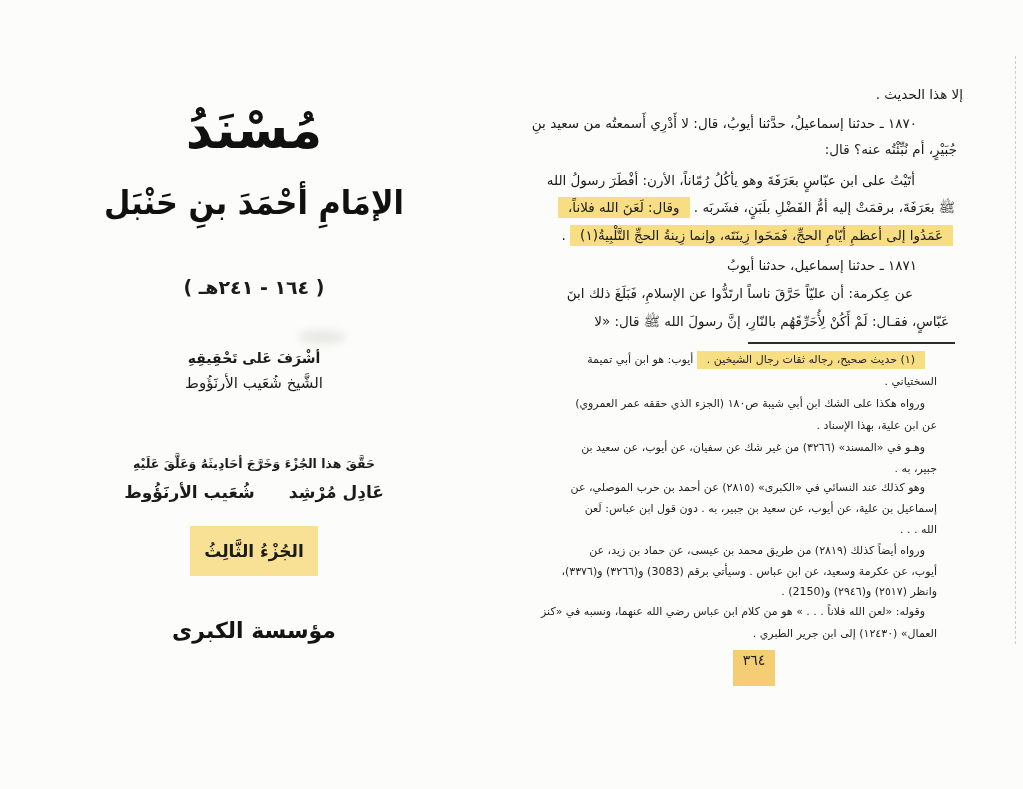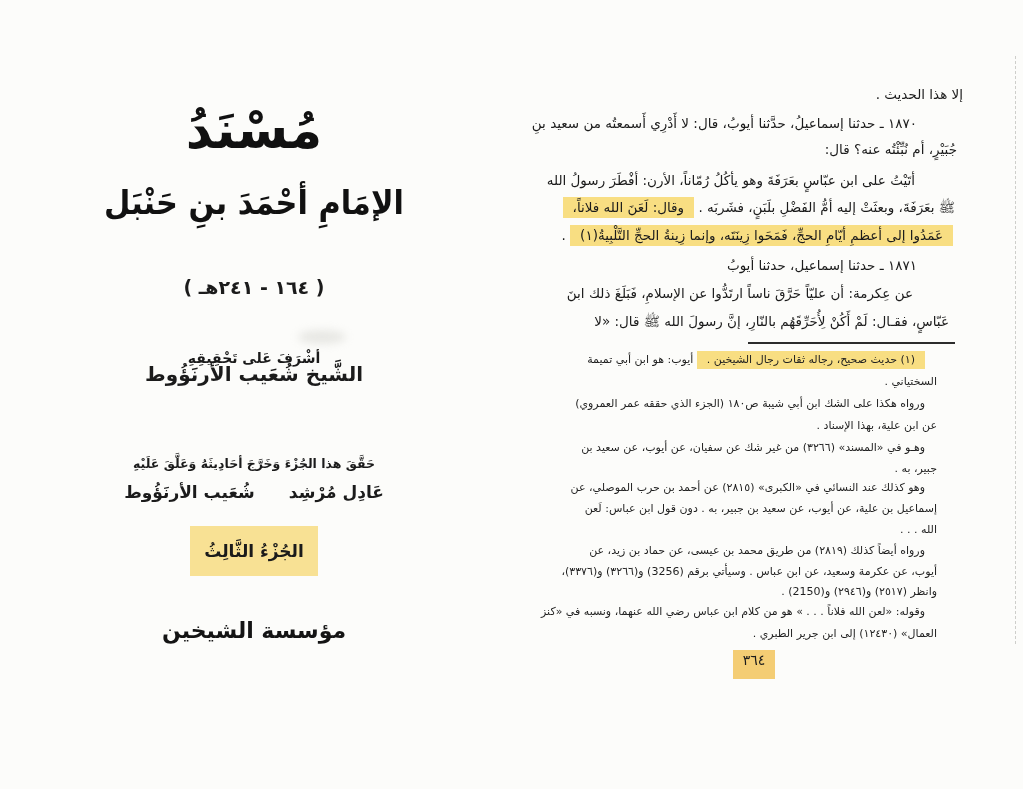--- a/index.html
+++ b/index.html
@@ -8,35 +8,35 @@
     background:#fcfcfa;overflow:hidden;
     font-family:"DejaVu Sans",sans-serif;color:#1b1b1b;
   }
   
   #left-page{position:absolute;left:88px;top:78px;width:332px;direction:rtl;text-align:center;}
   .lp{position:absolute;left:0;right:0;white-space:nowrap;}
   #title-top{top:22px;font-size:52px;font-weight:bold;color:#111;}
   #title-main{top:105px;font-size:33px;font-weight:bold;color:#111;transform:scaleX(.92);}
   #title-dates{top:198px;font-size:19px;font-weight:bold;}
   #sup-label{top:272px;font-size:14px;font-weight:bold;}
-  #supervisor{top:284px;font-size:20px;font-weight:bold;}
+  #supervisor{top:296px;font-size:15px;font-weight:normal;}
   #edited-label{top:378px;font-size:12.5px;font-weight:bold;}
   #editors-row{top:404px;font-size:17px;font-weight:bold;display:flex;justify-content:center;gap:34px;}
   #volume-wrap{top:448px;}
   #volume-badge{display:inline-block;background:#f8e194;padding:15px 14px;font-size:17px;font-weight:bold;}
   #publisher{top:540px;font-size:22px;font-weight:bold;color:#141414;}
   #scan-smudge{position:absolute;left:210px;top:252px;width:48px;height:14px;background:#cfcfc9;opacity:.45;filter:blur(4px);border-radius:50%;}
   
   #right-main{position:absolute;left:558px;top:75px;width:407px;direction:rtl;font-size:13.5px;line-height:1.55;}
   #right-foot{position:absolute;left:560px;top:350px;width:377px;direction:rtl;font-size:11px;line-height:1.5;color:#1f1f1f;}
   .ln{position:absolute;white-space:nowrap;}
   .hl{background:#f8de82;padding:2px 10px 3px;}
   #fn-sep{position:absolute;top:267px;right:10px;width:207px;border-top:2px solid #2c2c2c;}
   #page-number{
-    position:absolute;left:733px;top:650px;width:42px;height:29px;
+    position:absolute;left:733px;top:650px;width:42px;height:36px;
     background:#f4cd74;text-align:center;font-size:14px;line-height:21px;
     font-family:"DejaVu Sans",sans-serif;direction:rtl;
   }
   #scan-edge-line{position:absolute;left:1015px;top:56px;height:588px;width:0;border-right:1px dashed #c6c6c2;opacity:.85;}
 </style>
 </head>
 <body>
 
 <div id="canvas">
 
@@ -48,30 +48,30 @@
     <div class="lp" id="sup-label">أشْرَفَ عَلى تَحْقِيقِهِ</div>
     <div class="lp" id="supervisor">الشَّيخ شُعَيب الأرنَؤُوط</div>
     <div class="lp" id="edited-label">حَقَّقَ هذا الجُزْءَ وَخَرَّجَ أحَادِيثَهُ وَعَلَّقَ عَلَيْهِ</div>
     <div class="lp" id="editors-row">
       <span>عَادِل مُرْشِد</span>
       <span>شُعَيب الأرنَؤُوط</span>
     </div>
     <div class="lp" id="volume-wrap">
       <span id="volume-badge">الجُزْءُ الثَّالِثُ</span>
     </div>
-    <div class="lp" id="publisher">مؤسسة الشيخين</div>
+    <div class="lp" id="publisher">مؤسسة الكبرى</div>
   </div>
 
   <div id="right-main">
     <div class="ln" style="top:9px;right:2px;">إلا هذا الحديث .</div>
     <div class="ln" style="top:38px;right:48px;">١٨٧٠ ـ حدثنا إسماعيلُ، حدَّثنا أيوبُ، قال: لا أَدْرِي أَسمعتُه من سعيد بنِ</div>
     <div class="ln" style="top:64px;right:8px;">جُبَيْرٍ، أم نُبِّئْتُه عنه؟ قال:</div>
     <div class="ln" style="top:95px;right:50px;">أتَيْتُ على ابن عبّاسٍ بعَرَفَةَ وهو يأكُلُ رُمّاناً، الأرن: أفْطَرَ رسولُ الله</div>
     <div class="ln" style="top:122px;right:10px;">
-      <span>ﷺ بعَرَفَةَ، وبعثَتْ إليه أمُّ الفَضْلِ بلَبَنٍ، فشَربَه .</span>
+      <span>ﷺ بعَرَفَةَ، برقمَتْ إليه أمُّ الفَضْلِ بلَبَنٍ، فشَربَه .</span>
       <span class="hl">وقال: لَعَنَ الله فلاناً،</span>
     </div>
     <div class="ln" style="top:150px;right:12px;">
       <span class="hl">عَمَدُوا إلى أعظمِ أيّامِ الحجِّ، فَمَحَوا زِينَتَه، وإنما زِينةُ الحجِّ التَّلْبِيةُ(١)</span>
       <span>.</span>
     </div>
     <div class="ln" style="top:180px;right:48px;">١٨٧١ ـ حدثنا إسماعيل، حدثنا أيوبُ</div>
     <div class="ln" style="top:208px;right:52px;">عن عِكرمة: أن عليّاً حَرَّقَ ناساً ارتَدُّوا عن الإسلامِ، فَبَلَغَ ذلك ابنَ</div>
     <div class="ln" style="top:236px;right:16px;">عَبّاسٍ، فقـال: لَمْ أَكُنْ لِأُحَرِّقَهُم بالنّارِ، إنَّ رسولَ الله ﷺ قال: «لا</div>
     <div id="fn-sep"></div>
@@ -84,21 +84,21 @@
     </div>
     <div class="ln" style="top:24px;right:0;">السختياني .</div>
     <div class="ln" style="top:46px;right:12px;margin-left:20px;">ورواه هكذا على الشك ابن أبي شيبة ص١٨٠ (الجزء الذي حققه عمر العمروي)</div>
     <div class="ln" style="top:68px;right:0;">عن ابن علية، بهذا الإسناد .</div>
     <div class="ln" style="top:90px;right:12px;">وهـو في «المسند» (٣٢٦٦) من غير شك عن سفيان، عن أيوب، عن سعيد بن</div>
     <div class="ln" style="top:111px;right:0;">جبير، به .</div>
     <div class="ln" style="top:130px;right:12px;">وهو كذلك عند النسائي في «الكبرى» (٢٨١٥) عن أحمد بن حرب الموصلي، عن</div>
     <div class="ln" style="top:151px;right:0;">إسماعيل بن علية، عن أيوب، عن سعيد بن جبير، به . دون قول ابن عباس: لَعن</div>
     <div class="ln" style="top:172px;right:0;">الله . . .</div>
     <div class="ln" style="top:193px;right:12px;">ورواه أيضاً كذلك (٢٨١٩) من طريق محمد بن عيسى، عن حماد بن زيد، عن</div>
-    <div class="ln" style="top:214px;right:0;">أيوب، عن عكرمة وسعيد، عن ابن عباس . وسيأتي برقم (3256) و(٣٢٦٦) و(٣٣٧٦)،</div>
+    <div class="ln" style="top:214px;right:0;">أيوب، عن عكرمة وسعيد، عن ابن عباس . وسيأتي برقم (3083) و(٣٢٦٦) و(٣٣٧٦)،</div>
     <div class="ln" style="top:234px;right:0;">وانظر (٢٥١٧) و(٢٩٤٦) و(2150) .</div>
     <div class="ln" style="top:254px;right:12px;">وقوله: «لعن الله فلاناً . . . » هو من كلام ابن عباس رضي الله عنهما، ونسبه في «كنز</div>
     <div class="ln" style="top:276px;right:0;">العمال» (١٢٤٣٠) إلى ابن جرير الطبري .</div>
   </div>
 
   <div id="page-number">٣٦٤</div>
 
   <div id="scan-edge-line"></div>
 
 </div>

